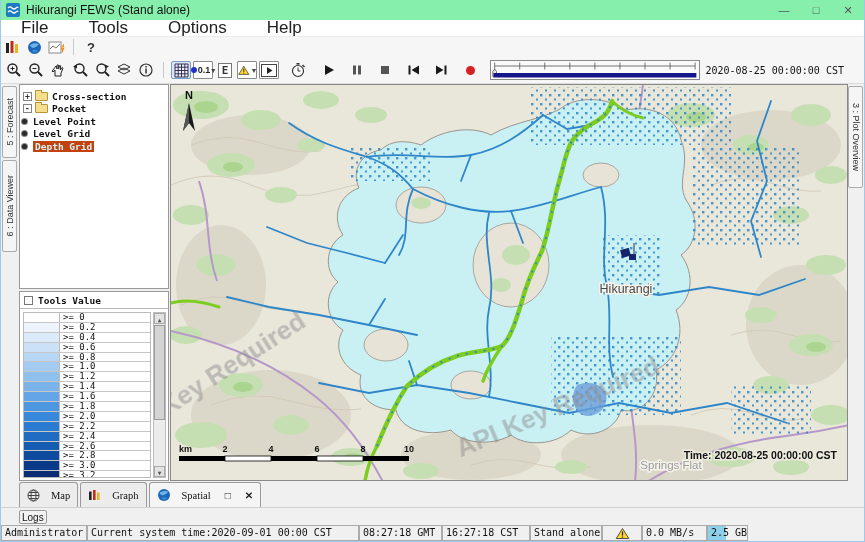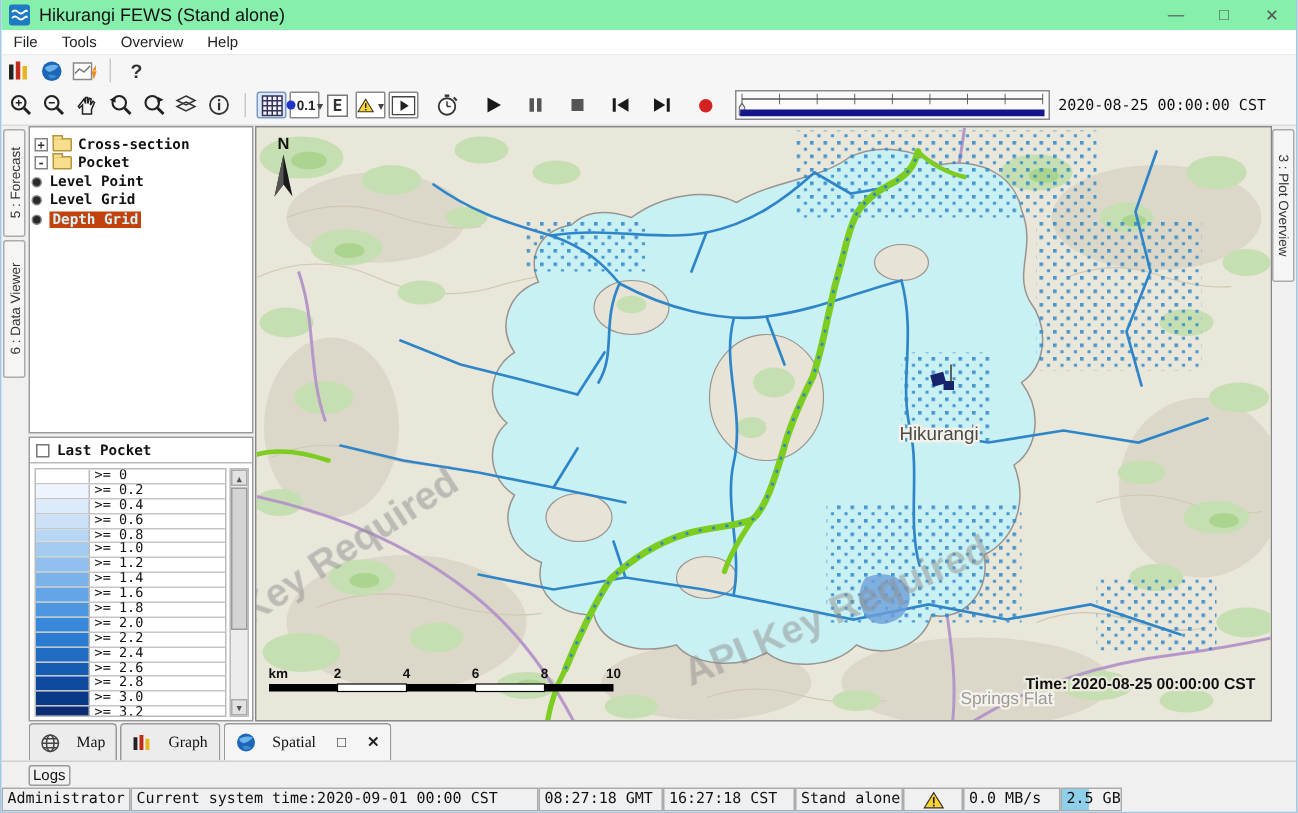--- a/index.html
+++ b/index.html
@@ -11,21 +11,21 @@
   }
   
   .titlebar { position:absolute; left:0; top:0; width:100%; height:20px; background:#86efac; display:flex; align-items:center; }
   .title-icon { width:14px; height:14px; margin:0 6px 0 5px; background:#1e7ac2; border-radius:2px; position:relative; }
   .title-icon svg { position:absolute; left:1px; top:1px; }
   .title-text { font-size:12px; color:#111; }
   .win-controls { margin-left:auto; display:flex; height:100%; }
   .win-btn { width:32px; height:100%; display:flex; align-items:center; justify-content:center; font-size:11px; color:#555; cursor:default; }
   
   .menubar { position:absolute; left:0; top:20px; width:100%; height:17px; background:#ffffff; display:flex; align-items:center; border-bottom:1px solid #ececec; }
-  .menu-item { font-size:10px; color:#222; padding:0 8px; }
+  .menu-item { font-size:17px; color:#222; padding:0 20px; }
   
   .toolbar1 { position:absolute; left:0; top:37px; width:100%; height:20px; background:#f6f6f6; display:flex; align-items:center; }
   .toolbar2 { position:absolute; left:0; top:57px; width:100%; height:27px; background:#f6f6f6; display:flex; align-items:center; border-bottom:1px solid #dcdcdc; }
   .tb-btn { height:18px; min-width:20px; display:flex; align-items:center; justify-content:center; margin:0 1px; }
   .tb-sep { width:1px; height:16px; background:#c9c9c9; margin:0 6px; }
   .tb-drop { font-size:8px; color:#444; margin-left:1px; }
   .tb-pressed { border:1px solid #7a9cc4; background:#dce7f5; border-radius:2px; }
   .tb-border { border:1px solid #8a8a8a; background:#fff; border-radius:1px; }
   .dot01 { font-size:9px; font-weight:bold; color:#222; display:flex; align-items:center; }
   .dot01 .dot { width:6px; height:6px; border-radius:50%; background:#2233cc; margin-right:1px; }
@@ -99,21 +99,21 @@
       <span class="win-btn">—</span>
       <span class="win-btn">□</span>
       <span class="win-btn">✕</span>
     </span>
   </div>
 
   <div class="menubar">
 
   <span class="menu-item">File</span>
       <span class="menu-item">Tools</span>
-      <span class="menu-item">Overview</span>
+      <span class="menu-item">Options</span>
       <span class="menu-item">Help</span>
     </div>
 
   <div class="toolbar1">
     <span class="tb-btn">
       <svg width="15" height="14" viewBox="0 0 15 14">
           <rect x="1" y="3" width="3" height="10" fill="#222"></rect>
           <rect x="5.5" y="1" width="3" height="12" fill="#c22a1c"></rect>
           <rect x="10" y="4" width="3" height="9" fill="#e8b51f"></rect>
         </svg>
@@ -329,21 +329,21 @@
       <div class="tree-row child selected">
 
         <span class="tree-icon bullet"></span>
         <span class="tree-label">Depth Grid</span>
       </div>
     </div>
 
   <div class="legend-panel">
     <div class="legend-header">
       <span class="cb-box"></span>
-      <span class="legend-cb-label">Last Pocket</span>
+      <span class="legend-cb-label">Tools Value</span>
     </div>
     <div class="legend-table">
 
         <div class="legend-row">
           <span class="legend-swatch" style="background-color: rgb(255, 255, 255);"></span>
           <span class="legend-label">&gt;= 0</span>
         </div>
 
         <div class="legend-row">
           <span class="legend-swatch" style="background-color: rgb(237, 244, 253);"></span>

